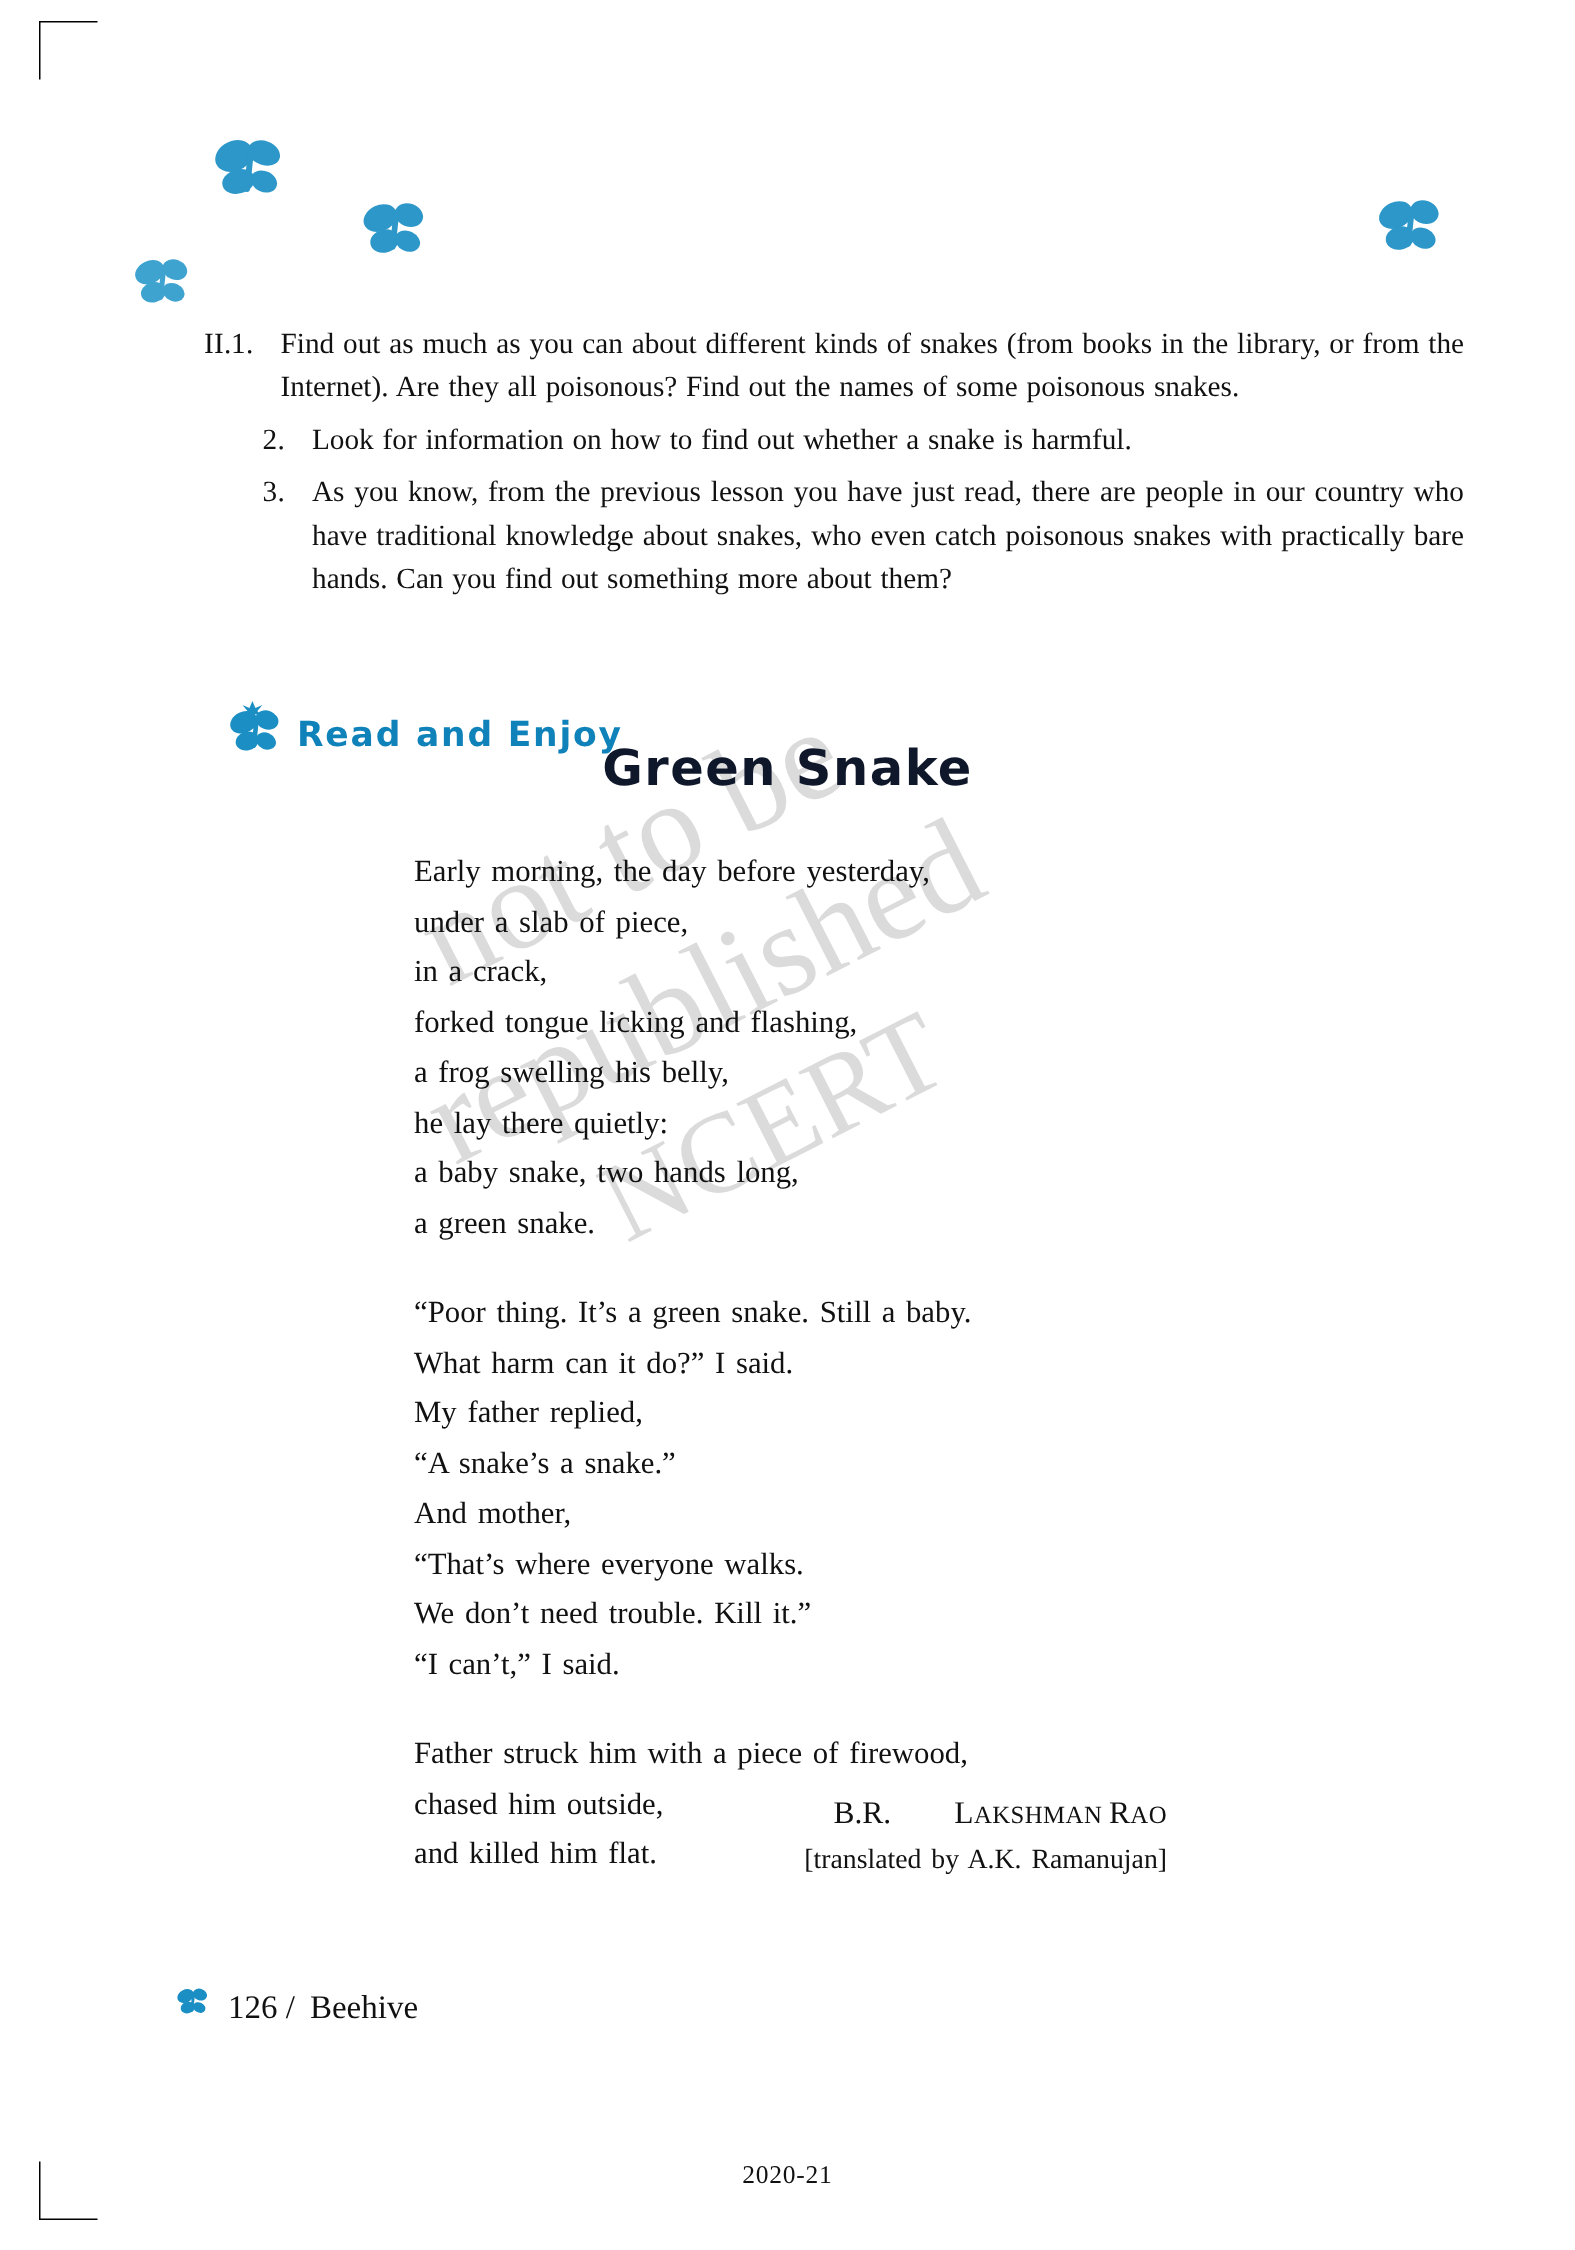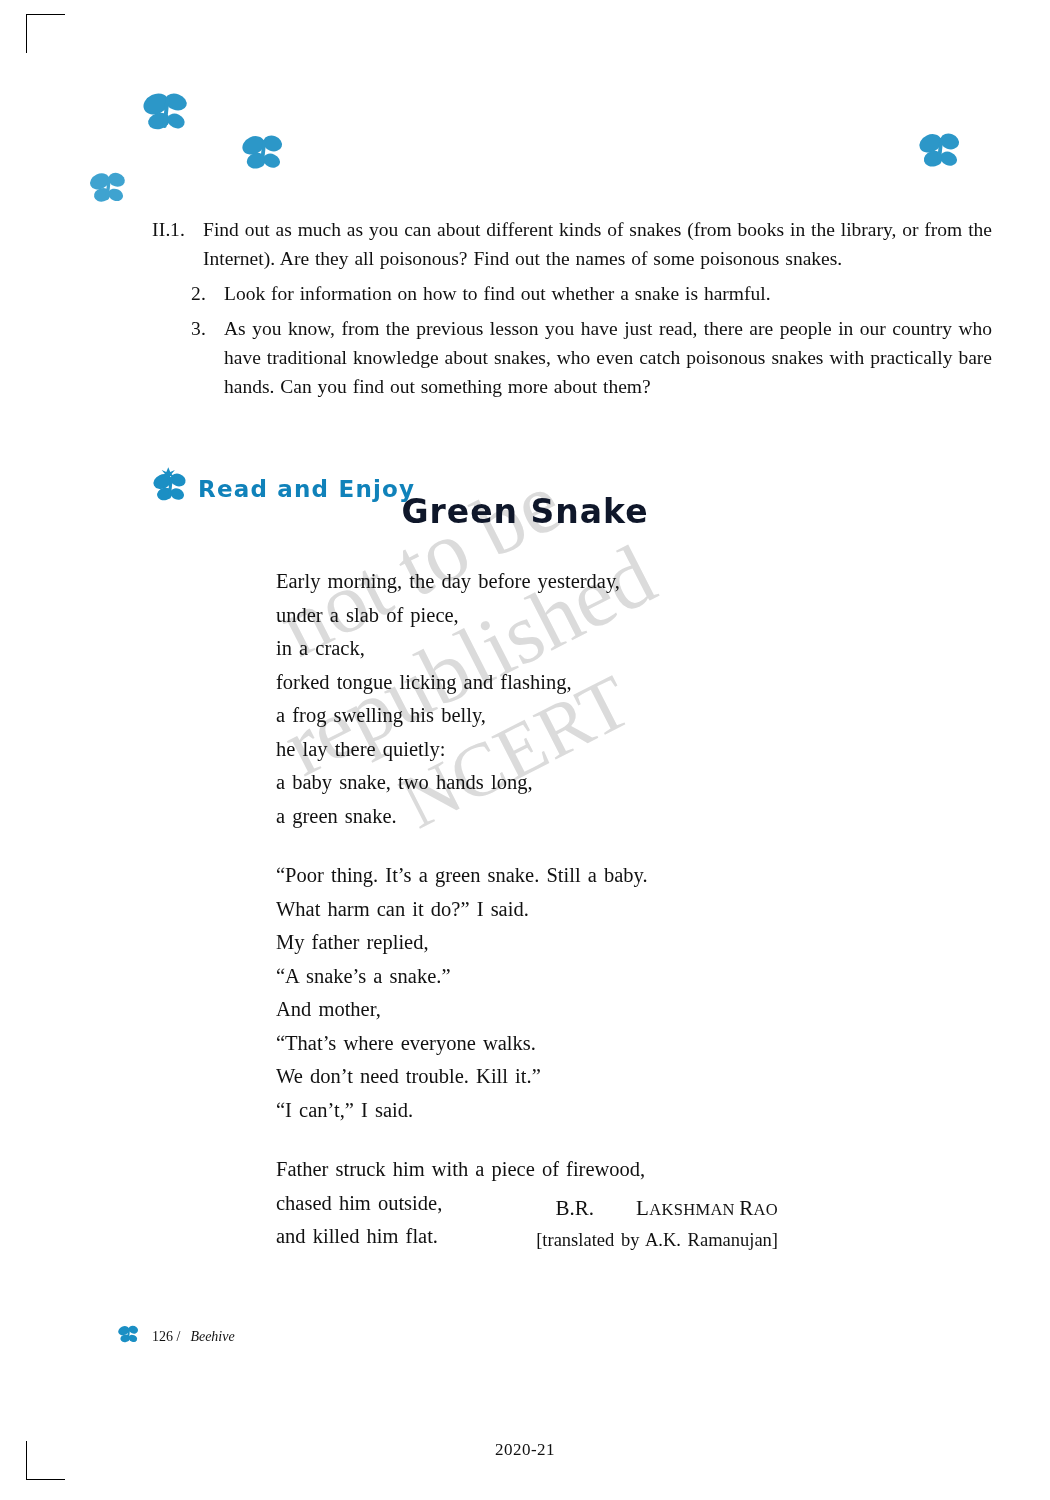--- a/index.html
+++ b/index.html
@@ -34,21 +34,21 @@
     color: #1b8fc4;
     pointer-events: none;
     filter: blur(0.4px);
     opacity: 0.92;
   }
   .bf svg { display: block; }
 
   
   .questions {
     position: absolute;
-    left: 152px;
+    left: 136px;
     top: 215px;
     width: 840px;
   }
   .q-row {
     display: flex;
     align-items: flex-start;
     margin-bottom: 6px;
   }
   .q-label {
     flex: 0 0 auto;
@@ -143,23 +143,23 @@
   }
 
   
   .footer {
     position: absolute;
     left: 116px;
     top: 1323px;
     display: flex;
     align-items: center;
     gap: 10px;
-    font-size: 14px;
-  }
-  .footer .book { font-style: italic; }
+    font-size: 22px;
+  }
+  .footer .book { }
   .page-year {
     position: absolute;
     top: 1440px;
     left: 0;
     width: 1050px;
     text-align: center;
     font-size: 17px;
     letter-spacing: 0.5px;
   }
 </style>

